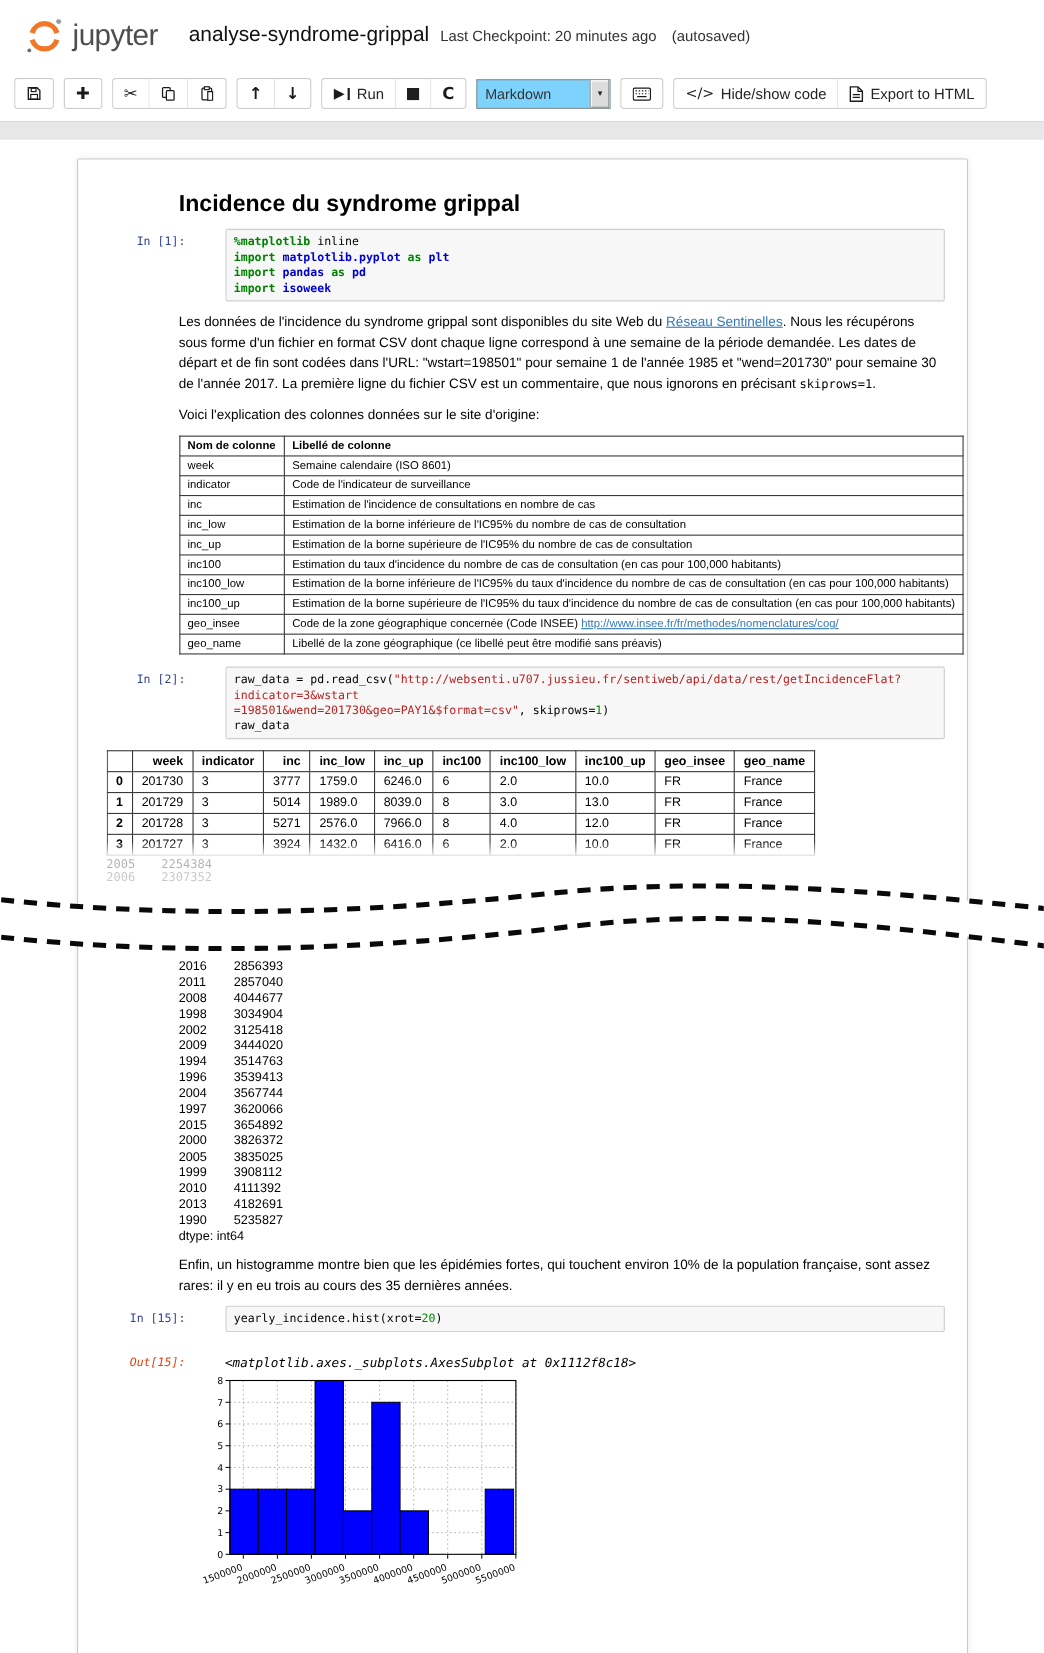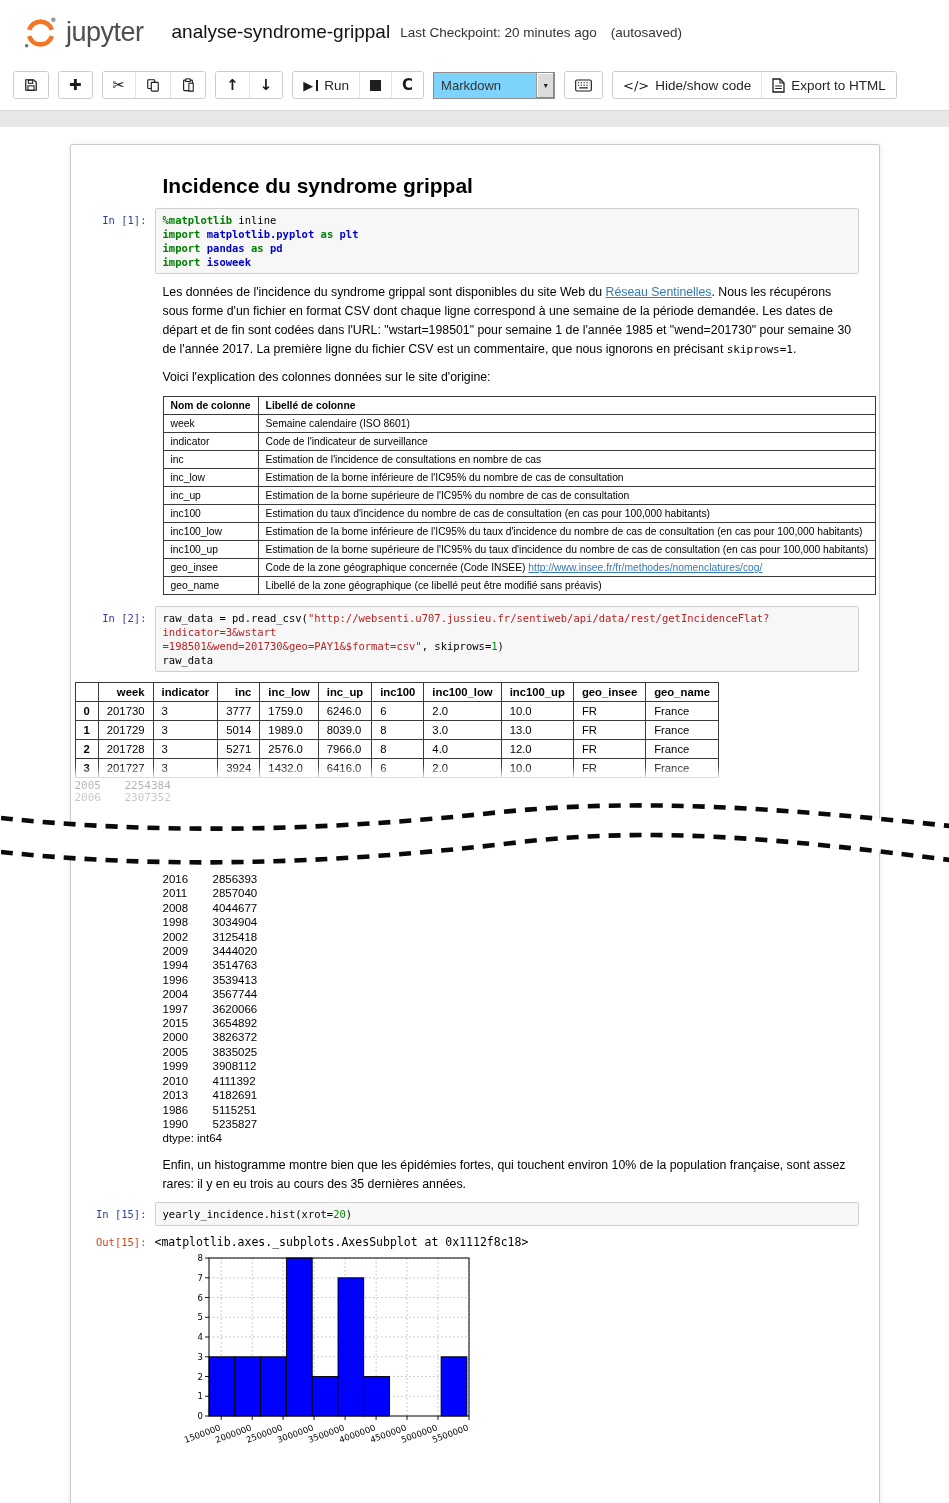--- a/index.html
+++ b/index.html
@@ -36,21 +36,21 @@
   .selarrow{width:17px;height:100%;background:#dcdcdc;border-left:1px solid #9a9a9a;
             display:flex;align-items:center;justify-content:center;font-size:7px;color:#222;
             box-shadow:inset -1px -1px 0 #8a8a8a, inset 1px 1px 0 #fff;}
 
   .graystrip{height:16px;background:#e7e7e7;border-top:1px solid #d9d9d9;margin-top:3px;}
 
   
   .nbcontainer{width:810px;box-sizing:border-box;margin:17px auto 0;background:#fff;
                border:1px solid #cbcbcb;border-radius:2px;box-shadow:0 1px 7px rgba(0,0,0,.09);
                min-height:1280px;padding:28px 0 40px 0;position:relative;}
-  .cellrow{display:flex;padding:0 20px 0 4px;}
+  .cellrow{display:flex;padding:0 20px 0 26px;gap:28px;}
   .prompt{width:80px;flex:none;text-align:right;font-family:"DejaVu Sans Mono","Liberation Mono",monospace;
           font-size:10.5px;padding:6px 8px 0 0;box-sizing:border-box;white-space:nowrap;}
   .prompt.pin{color:#303F9F;}
   .prompt.pout{color:#D84315;}
   .codebox{flex:1;background:#f7f7f7;border:1px solid #cfcfcf;border-radius:2px;padding:4px 7px;
            font-family:"DejaVu Sans Mono","Liberation Mono",monospace;font-size:10.5px;line-height:14px;
            color:#000;white-space:pre-wrap;cursor:text;}
   .tok.kw{color:#008000;font-weight:bold;}
   .tok.nm{color:#0000cd;font-weight:bold;}
   .tok.mg{color:#008000;font-weight:bold;}
@@ -370,33 +370,32 @@
         <div><span class="yr">1994</span><span>3514763</span></div>
         <div><span class="yr">1996</span><span>3539413</span></div>
         <div><span class="yr">2004</span><span>3567744</span></div>
         <div><span class="yr">1997</span><span>3620066</span></div>
         <div><span class="yr">2015</span><span>3654892</span></div>
         <div><span class="yr">2000</span><span>3826372</span></div>
         <div><span class="yr">2005</span><span>3835025</span></div>
         <div><span class="yr">1999</span><span>3908112</span></div>
         <div><span class="yr">2010</span><span>4111392</span></div>
         <div><span class="yr">2013</span><span>4182691</span></div>
-        <div><span class="yr">1986</span><span>5115251</span></div>
         <div><span class="yr">1990</span><span>5235827</span></div>
         <div>dtype: int64</div>
       </div>
 
     <div class="mdcell">Enfin, un histogramme montre bien que les épidémies fortes, qui touchent environ 10% de la population française, sont assez rares: il y en eu trois au cours des 35 dernières années.</div>
 
     <div class="cellrow" style="margin-top:5px;">
       <div class="prompt pin">In [15]:</div>
       <div class="codebox"><div class="cline"><span class="tok">yearly_incidence.hist(xrot=</span><span class="tok num">20</span><span class="tok">)</span></div></div>
     </div>
 
-    <div class="cellrow" style="margin-top:4px;">
+    <div class="cellrow" style="margin-top:16px;font-style:italic;">
       <div class="prompt pout">Out[15]:</div>
       <div class="outtext">&lt;matplotlib.axes._subplots.AxesSubplot at 0x1112f8c18&gt;</div>
     </div>
 
     <div class="figwrap">
       <svg id="hist-svg" width="305" height="210" viewBox="0 0 305 210">
           <line class="grid" x1="46.2" y1="5" x2="46.2" y2="163"></line>
           <line class="grid" x1="77.2" y1="5" x2="77.2" y2="163"></line>
           <line class="grid" x1="108.1" y1="5" x2="108.1" y2="163"></line>
           <line class="grid" x1="139.1" y1="5" x2="139.1" y2="163"></line>

